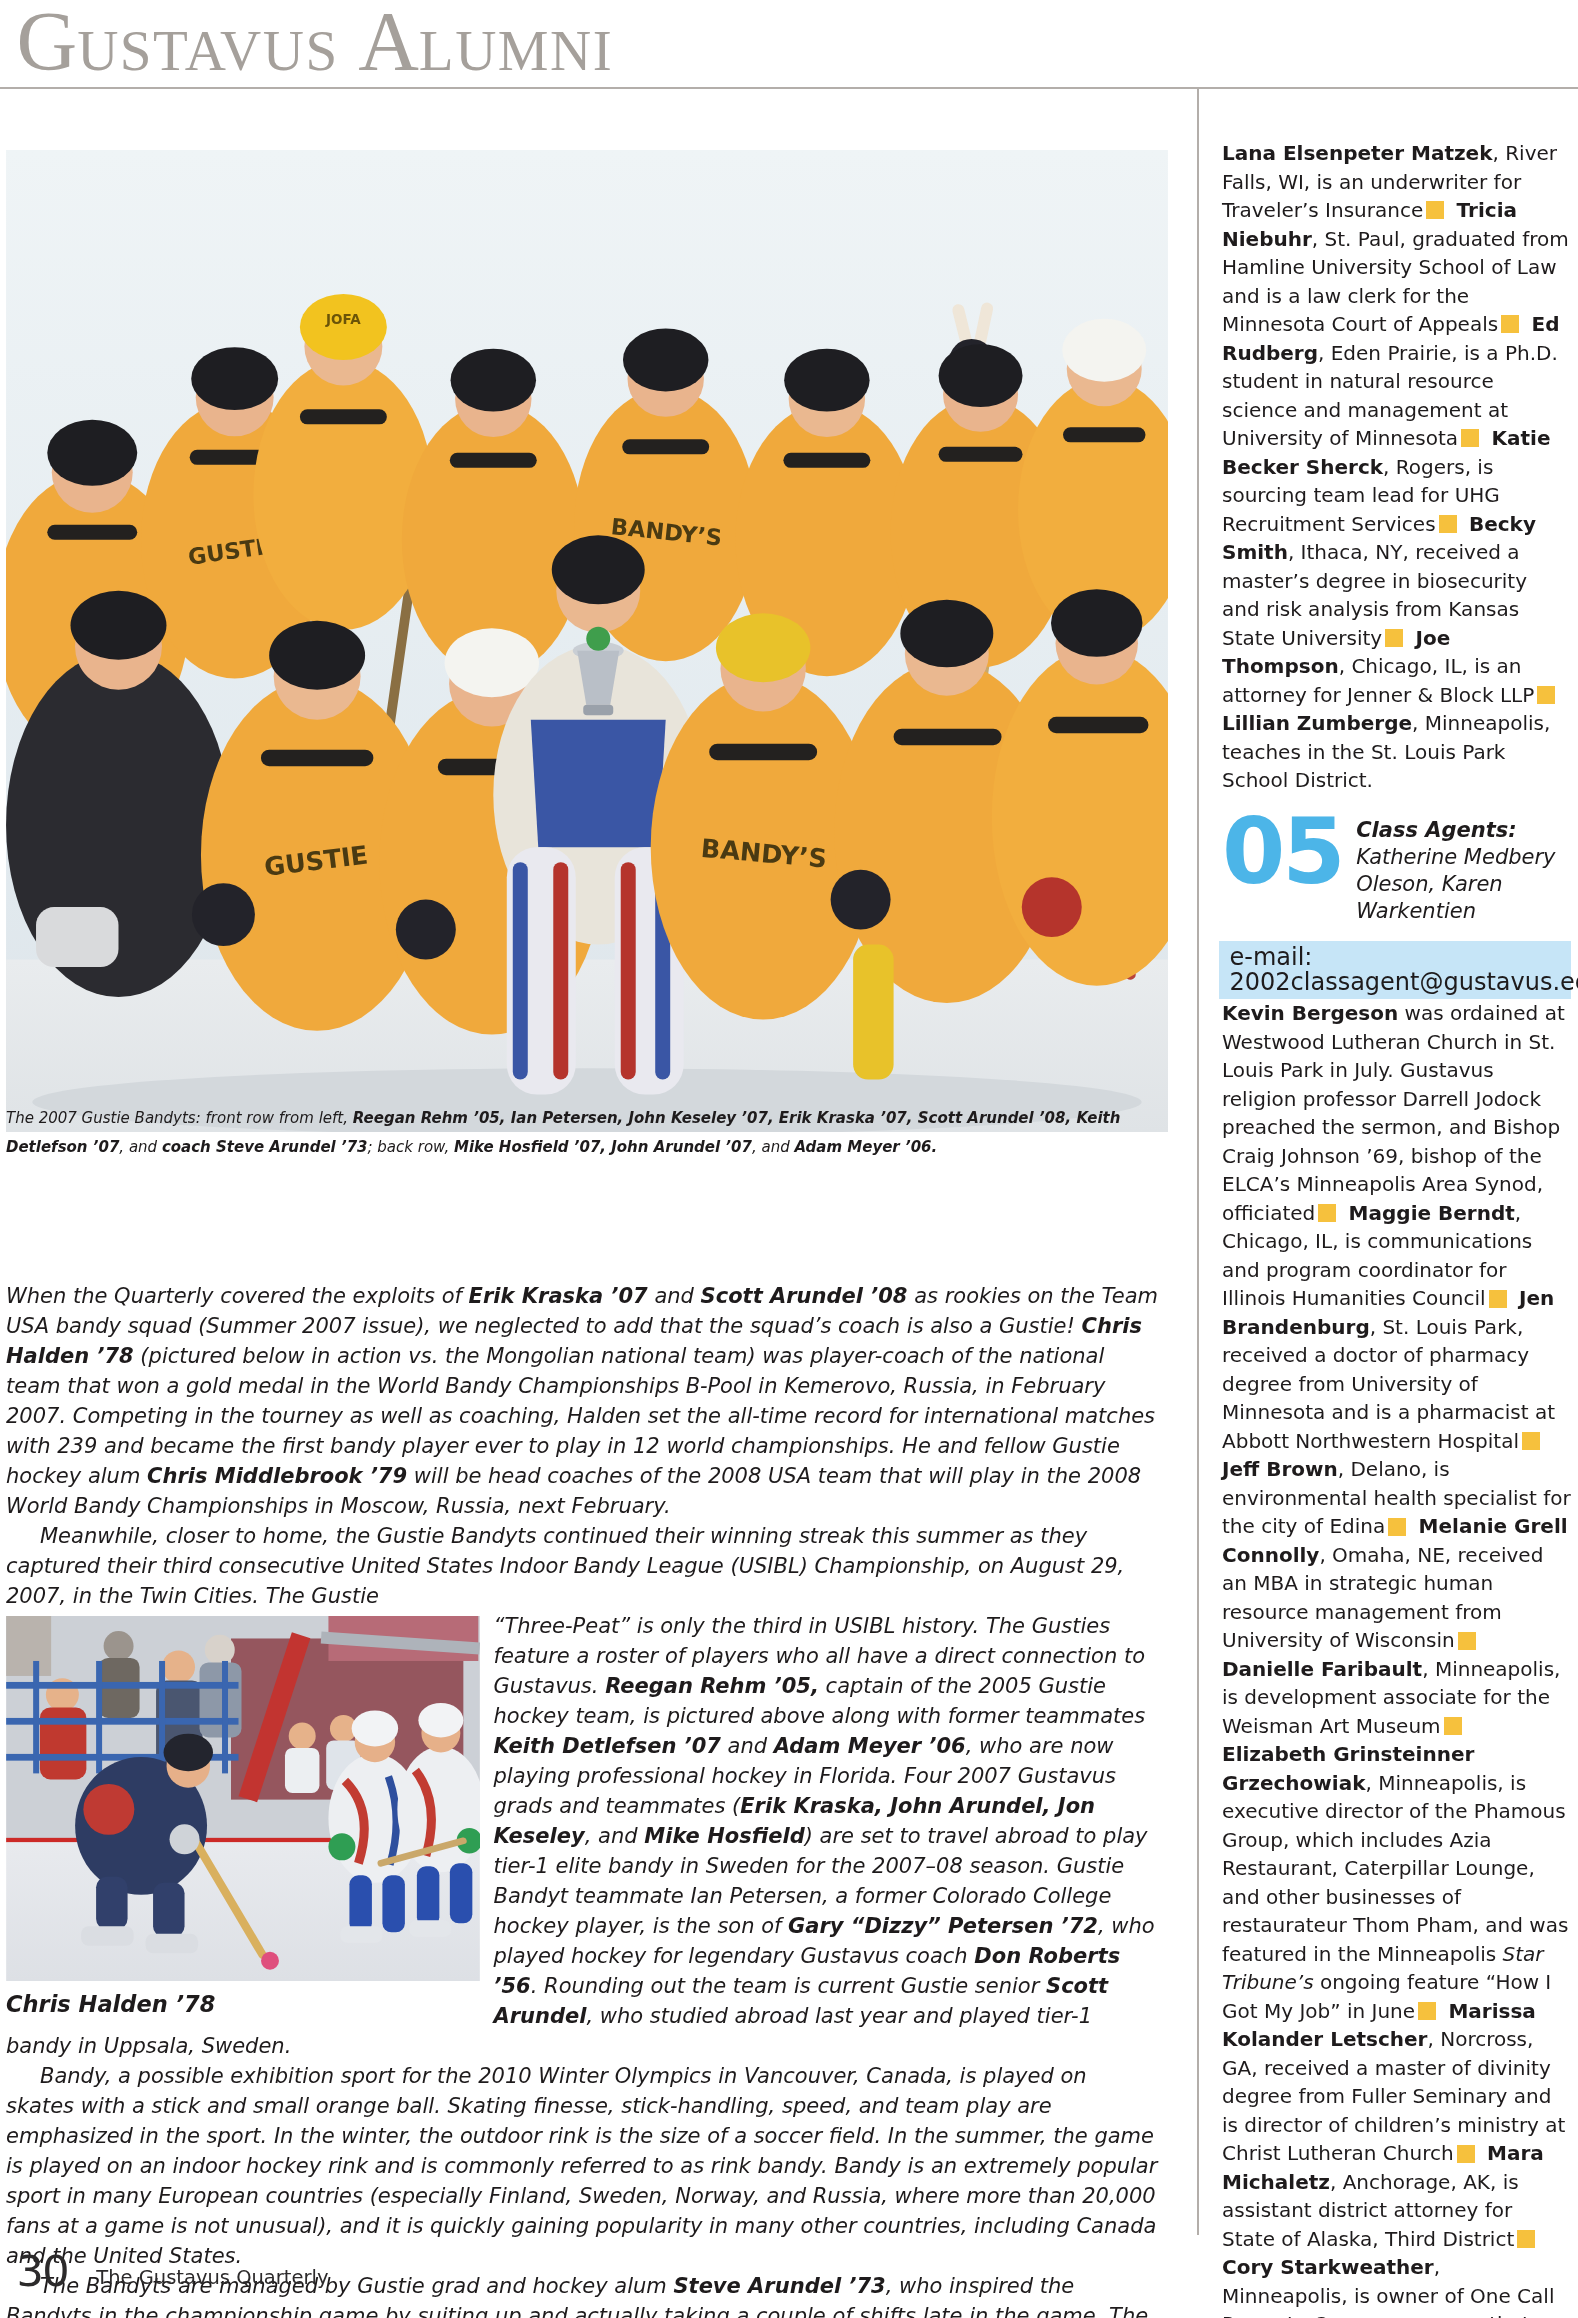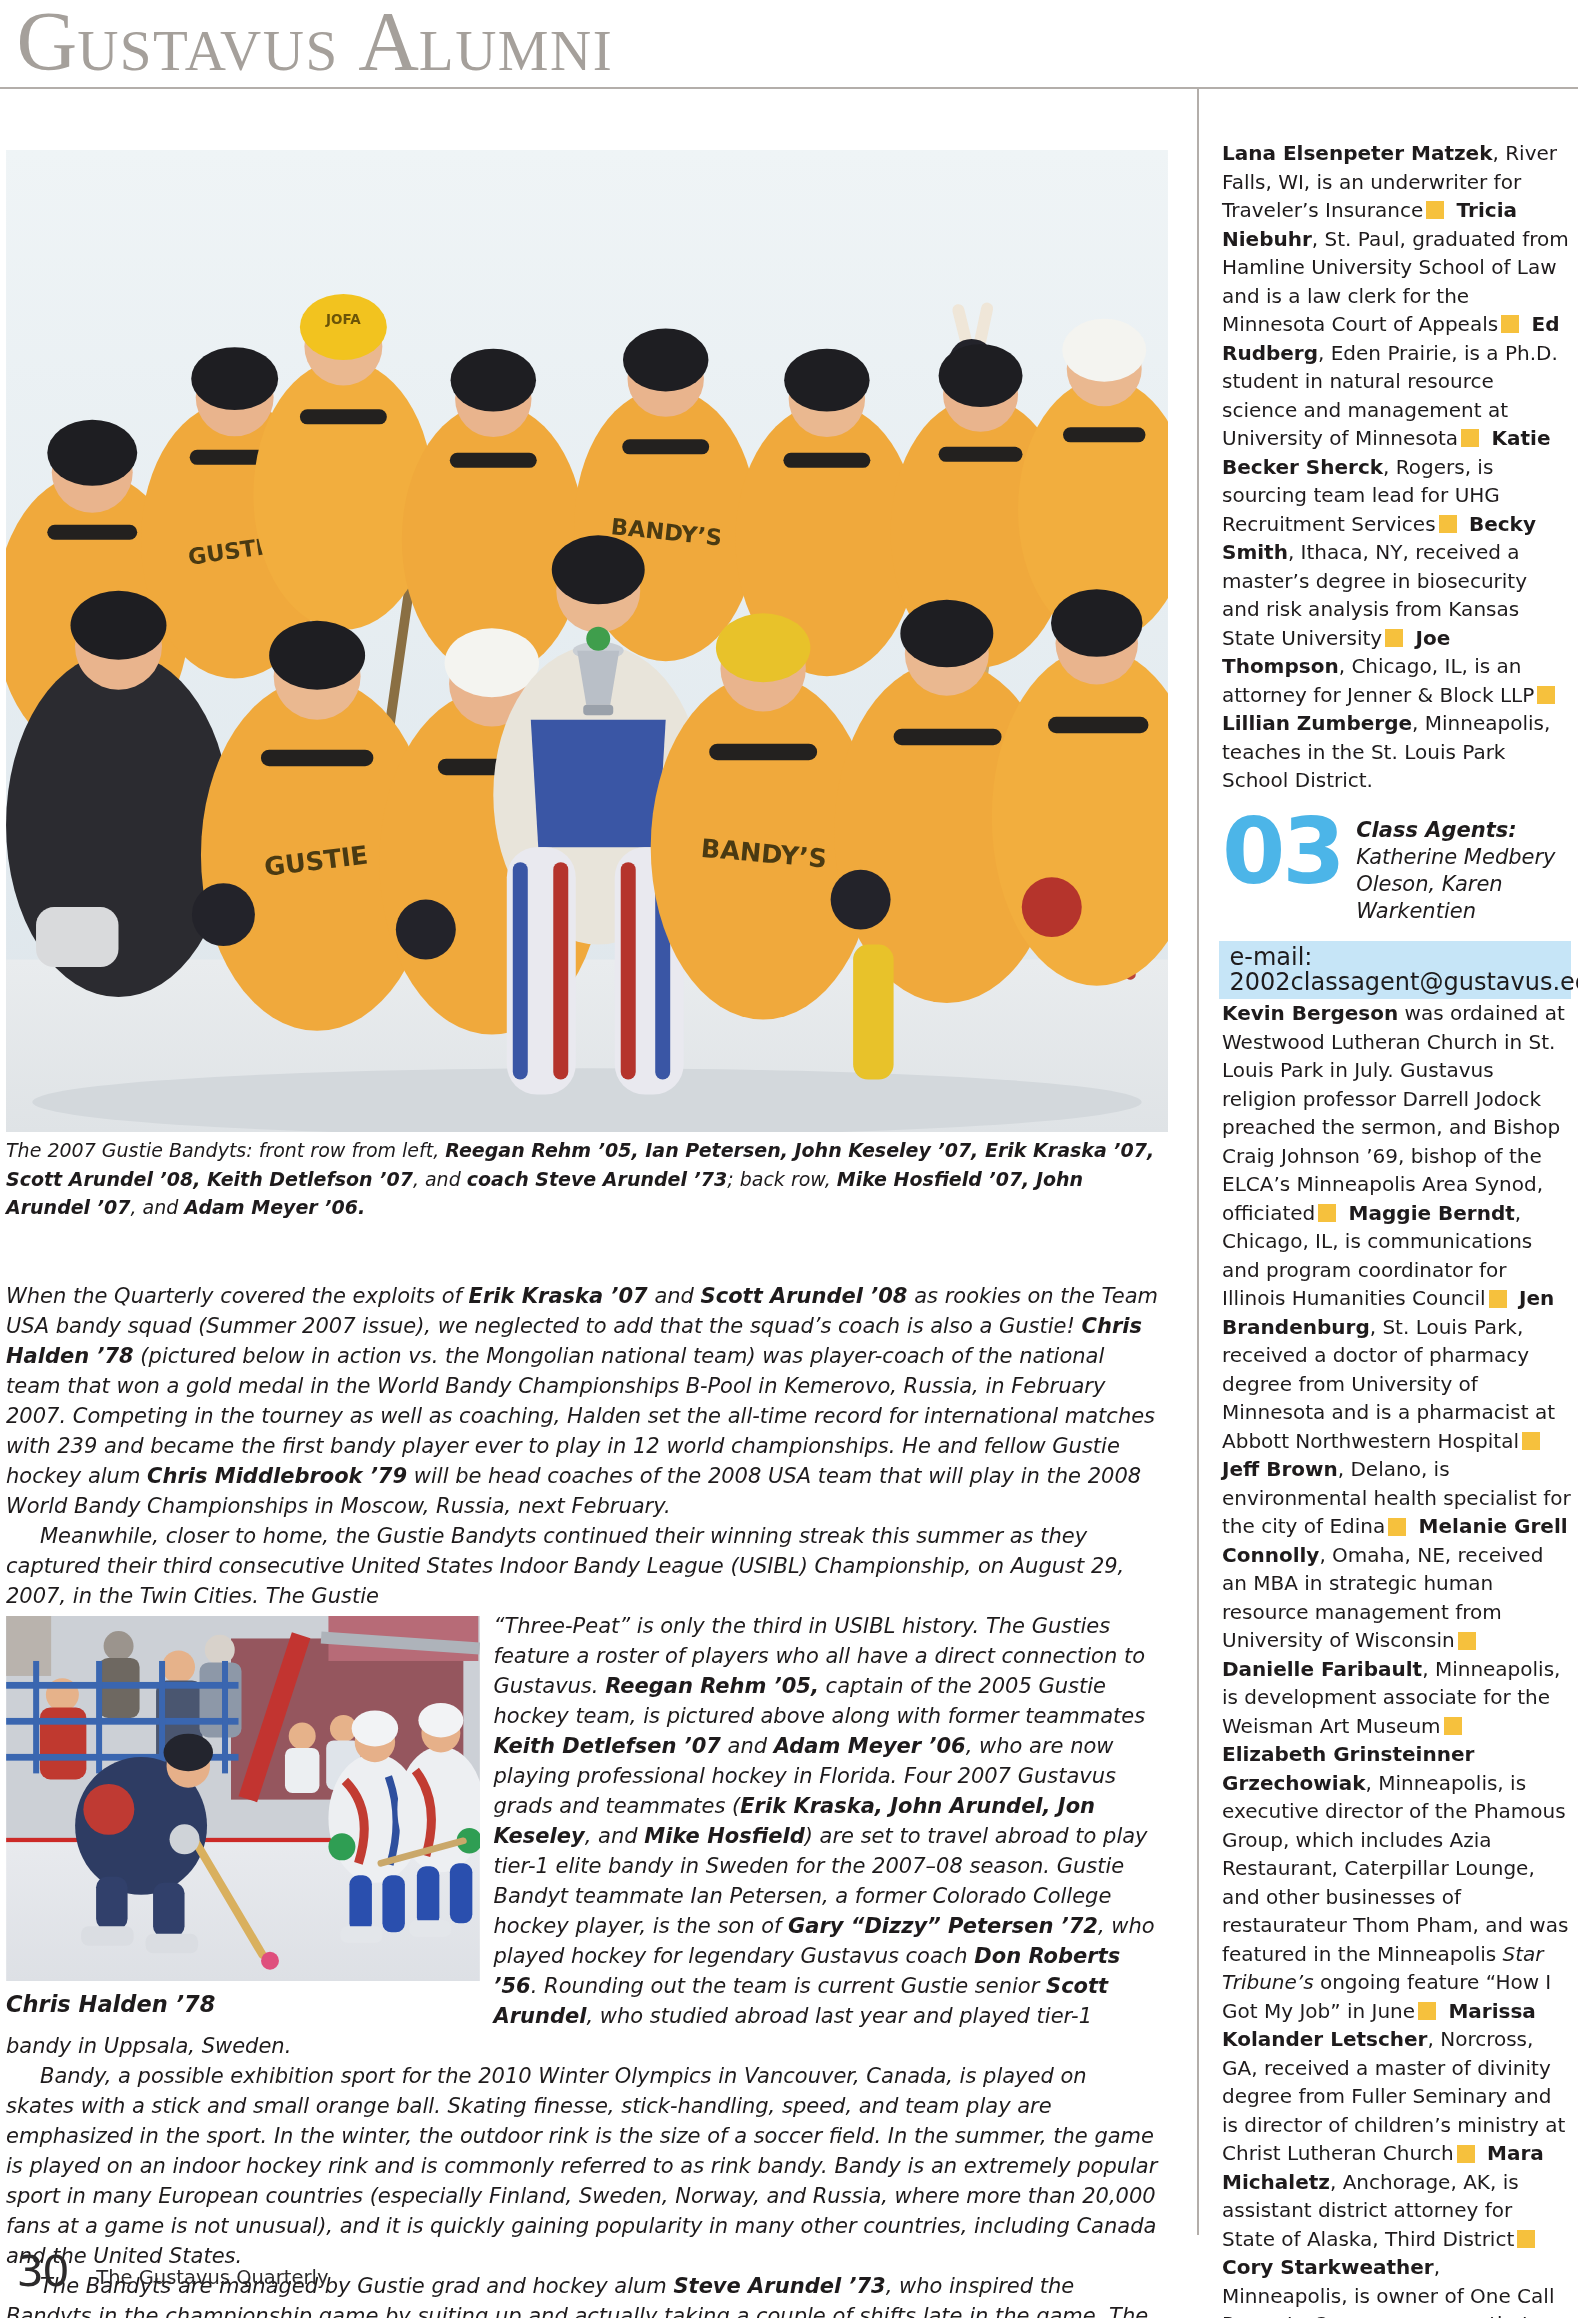--- a/index.html
+++ b/index.html
@@ -17,22 +17,22 @@
   .masthead{position:absolute;left:16.5px;top:0px;height:88px;color:var(--gray-head);
             font-family:"Liberation Serif","DejaVu Serif",serif;white-space:nowrap;line-height:84px;}
   .masthead .cap{font-size:84px;}
   .masthead .rest{font-size:57px;letter-spacing:1.5px;}
   .masthead .wordgap{display:inline-block;width:19.5px;}
   .rule-h{position:absolute;left:0;top:87px;width:1578px;height:2.2px;background:var(--rule);}
   .rule-v{position:absolute;left:1197px;top:88px;width:2.2px;height:2147px;background:var(--rule);}
   
   .photo-main{position:absolute;left:6px;top:150px;width:1162px;height:982px;}
   .photo-main svg,.inset svg{display:block;}
-  .caption{position:absolute;left:6px;top:1136px;width:1154px;
-           font-size:19px;line-height:28.5px;font-style:italic;}
+  .caption{position:absolute;left:6px;top:1104px;width:1154px;
+           font-size:15px;line-height:28.5px;font-style:italic;}
   .caption .b{font-weight:bold;}
   .headline{position:absolute;left:6px;top:1245px;width:1154px;
             font-size:25.5px;font-weight:bold;letter-spacing:-0.2px;}
   .article{position:absolute;left:6px;top:1281px;width:1154px;
            font-size:21px;line-height:30px;font-style:italic;}
   .article p{margin:0;}
   .article p.ind{text-indent:34px;}
   .runs .b{font-weight:bold;}
   .runs .i{font-style:italic;}
   .inset{float:left;width:474px;margin:4.5px 13.5px 3px 0;}
@@ -292,21 +292,21 @@
       <div class="inset-cap">Chris Halden ’78</div>
     </div>
     <p class="runs"><span>“Three-Peat” is only the third in USIBL history. The Gusties feature a roster of players who all have a direct connection to Gustavus. </span><span class="b">Reegan Rehm ’05,</span><span> captain of the 2005 Gustie hockey team, is pictured above along with former teammates </span><span class="b">Keith Detlefsen ’07</span><span> and </span><span class="b">Adam Meyer ’06</span><span>, who are now playing professional hockey in Florida. Four 2007 Gustavus grads and teammates (</span><span class="b">Erik Kraska, John Arundel, Jon Keseley</span><span>, and </span><span class="b">Mike Hosfield</span><span>) are set to travel abroad to play tier-1 elite bandy in Sweden for the 2007–08 season. Gustie Bandyt teammate Ian Petersen, a former Colorado College hockey player, is the son of </span><span class="b">Gary “Dizzy” Petersen ’72</span><span>, who played hockey for legendary Gustavus coach </span><span class="b">Don Roberts ’56</span><span>. Rounding out the team is current Gustie senior </span><span class="b">Scott Arundel</span><span>, who studied abroad last year and played tier-1 bandy in Uppsala, Sweden.</span></p>
     <p class="runs ind"><span>Bandy, a possible exhibition sport for the 2010 Winter Olympics in Vancouver, Canada, is played on skates with a stick and small orange ball. Skating finesse, stick-handling, speed, and team play are emphasized in the sport. In the winter, the outdoor rink is the size of a soccer field. In the summer, the game is played on an indoor hockey rink and is commonly referred to as rink bandy. Bandy is an extremely popular sport in many European countries (especially Finland, Sweden, Norway, and Russia, where more than 20,000 fans at a game is not unusual), and it is quickly gaining popularity in many other countries, including Canada and the United States.</span></p>
     <p class="runs ind"><span>The Bandyts are managed by Gustie grad and hockey alum </span><span class="b">Steve Arundel ’73</span><span>, who inspired the Bandyts in the championship game by suiting up and actually taking a couple of shifts late in the game. The Bandyts are hoping to stay together at least one more year in an attempt to set the record of four consecutive USIBL championships.</span></p>
   </div>
 
   <div class="sidebar">
     <div class="block runs"><span class="b">Lana Elsenpeter Matzek</span><span>, River Falls, WI, is an underwriter for Traveler’s Insurance</span><span class="sq"></span> <span class="b">Tricia Niebuhr</span><span>, St. Paul, graduated from Hamline University School of Law and is a law clerk for the Minnesota Court of Appeals</span><span class="sq"></span> <span class="b">Ed Rudberg</span><span>, Eden Prairie, is a Ph.D. student in natural resource science and management at University of Minnesota</span><span class="sq"></span> <span class="b">Katie Becker Sherck</span><span>, Rogers, is sourcing team lead for UHG Recruitment Services</span><span class="sq"></span> <span class="b">Becky Smith</span><span>, Ithaca, NY, received a master’s degree in biosecurity and risk analysis from Kansas State University</span><span class="sq"></span> <span class="b">Joe Thompson</span><span>, Chicago, IL, is an attorney for Jenner &amp; Block LLP</span><span class="sq"></span> <span class="b">Lillian Zumberge</span><span>, Minneapolis, teaches in the St. Louis Park School District.</span></div>
     <div class="classhead">
-      <div class="classyear">03</div>
+      <div class="classyear">05</div>
       <div class="agents">
         <div class="lbl">Class Agents:</div>
         <div>Katherine Medbery</div>
         <div>Oleson, Karen Warkentien</div>
       </div>
     </div>
     <div class="emailband">e-mail: 2002classagent@gustavus.edu</div>
     <div class="block block2 runs"><span class="b">Kevin Bergeson</span><span> was ordained at Westwood Lutheran Church in St. Louis Park in July. Gustavus religion professor Darrell Jodock preached the sermon, and Bishop Craig Johnson ’69, bishop of the ELCA’s Minneapolis Area Synod, officiated</span><span class="sq"></span> <span class="b">Maggie Berndt</span><span>, Chicago, IL, is communications and program coordinator for Illinois Humanities Council</span><span class="sq"></span> <span class="b">Jen Brandenburg</span><span>, St. Louis Park, received a doctor of pharmacy degree from University of Minnesota and is a pharmacist at Abbott Northwestern Hospital</span><span class="sq"></span> <span class="b">Jeff Brown</span><span>, Delano, is environmental health specialist for the city of Edina</span><span class="sq"></span> <span class="b">Melanie Grell Connolly</span><span>, Omaha, NE, received an MBA in strategic human resource management from University of Wisconsin</span><span class="sq"></span> <span class="b">Danielle Faribault</span><span>, Minneapolis, is development associate for the Weisman Art Museum</span><span class="sq"></span> <span class="b">Elizabeth Grinsteinner Grzechowiak</span><span>, Minneapolis, is executive director of the Phamous Group, which includes Azia Restaurant, Caterpillar Lounge, and other businesses of restaurateur Thom Pham, and was featured in the Minneapolis </span><span class="i">Star Tribune’s</span><span> ongoing feature “How I Got My Job” in June</span><span class="sq"></span> <span class="b">Marissa Kolander Letscher</span><span>, Norcross, GA, received a master of divinity degree from Fuller Seminary and is director of children’s ministry at Christ Lutheran Church</span><span class="sq"></span> <span class="b">Mara Michaletz</span><span>, Anchorage, AK, is assistant district attorney for State of Alaska, Third District</span><span class="sq"></span> <span class="b">Cory Starkweather</span><span>, Minneapolis, is owner of One Call Property Care, a company that provides complete home maintenance for a flat monthly rate</span> </div>
   </div>
 

